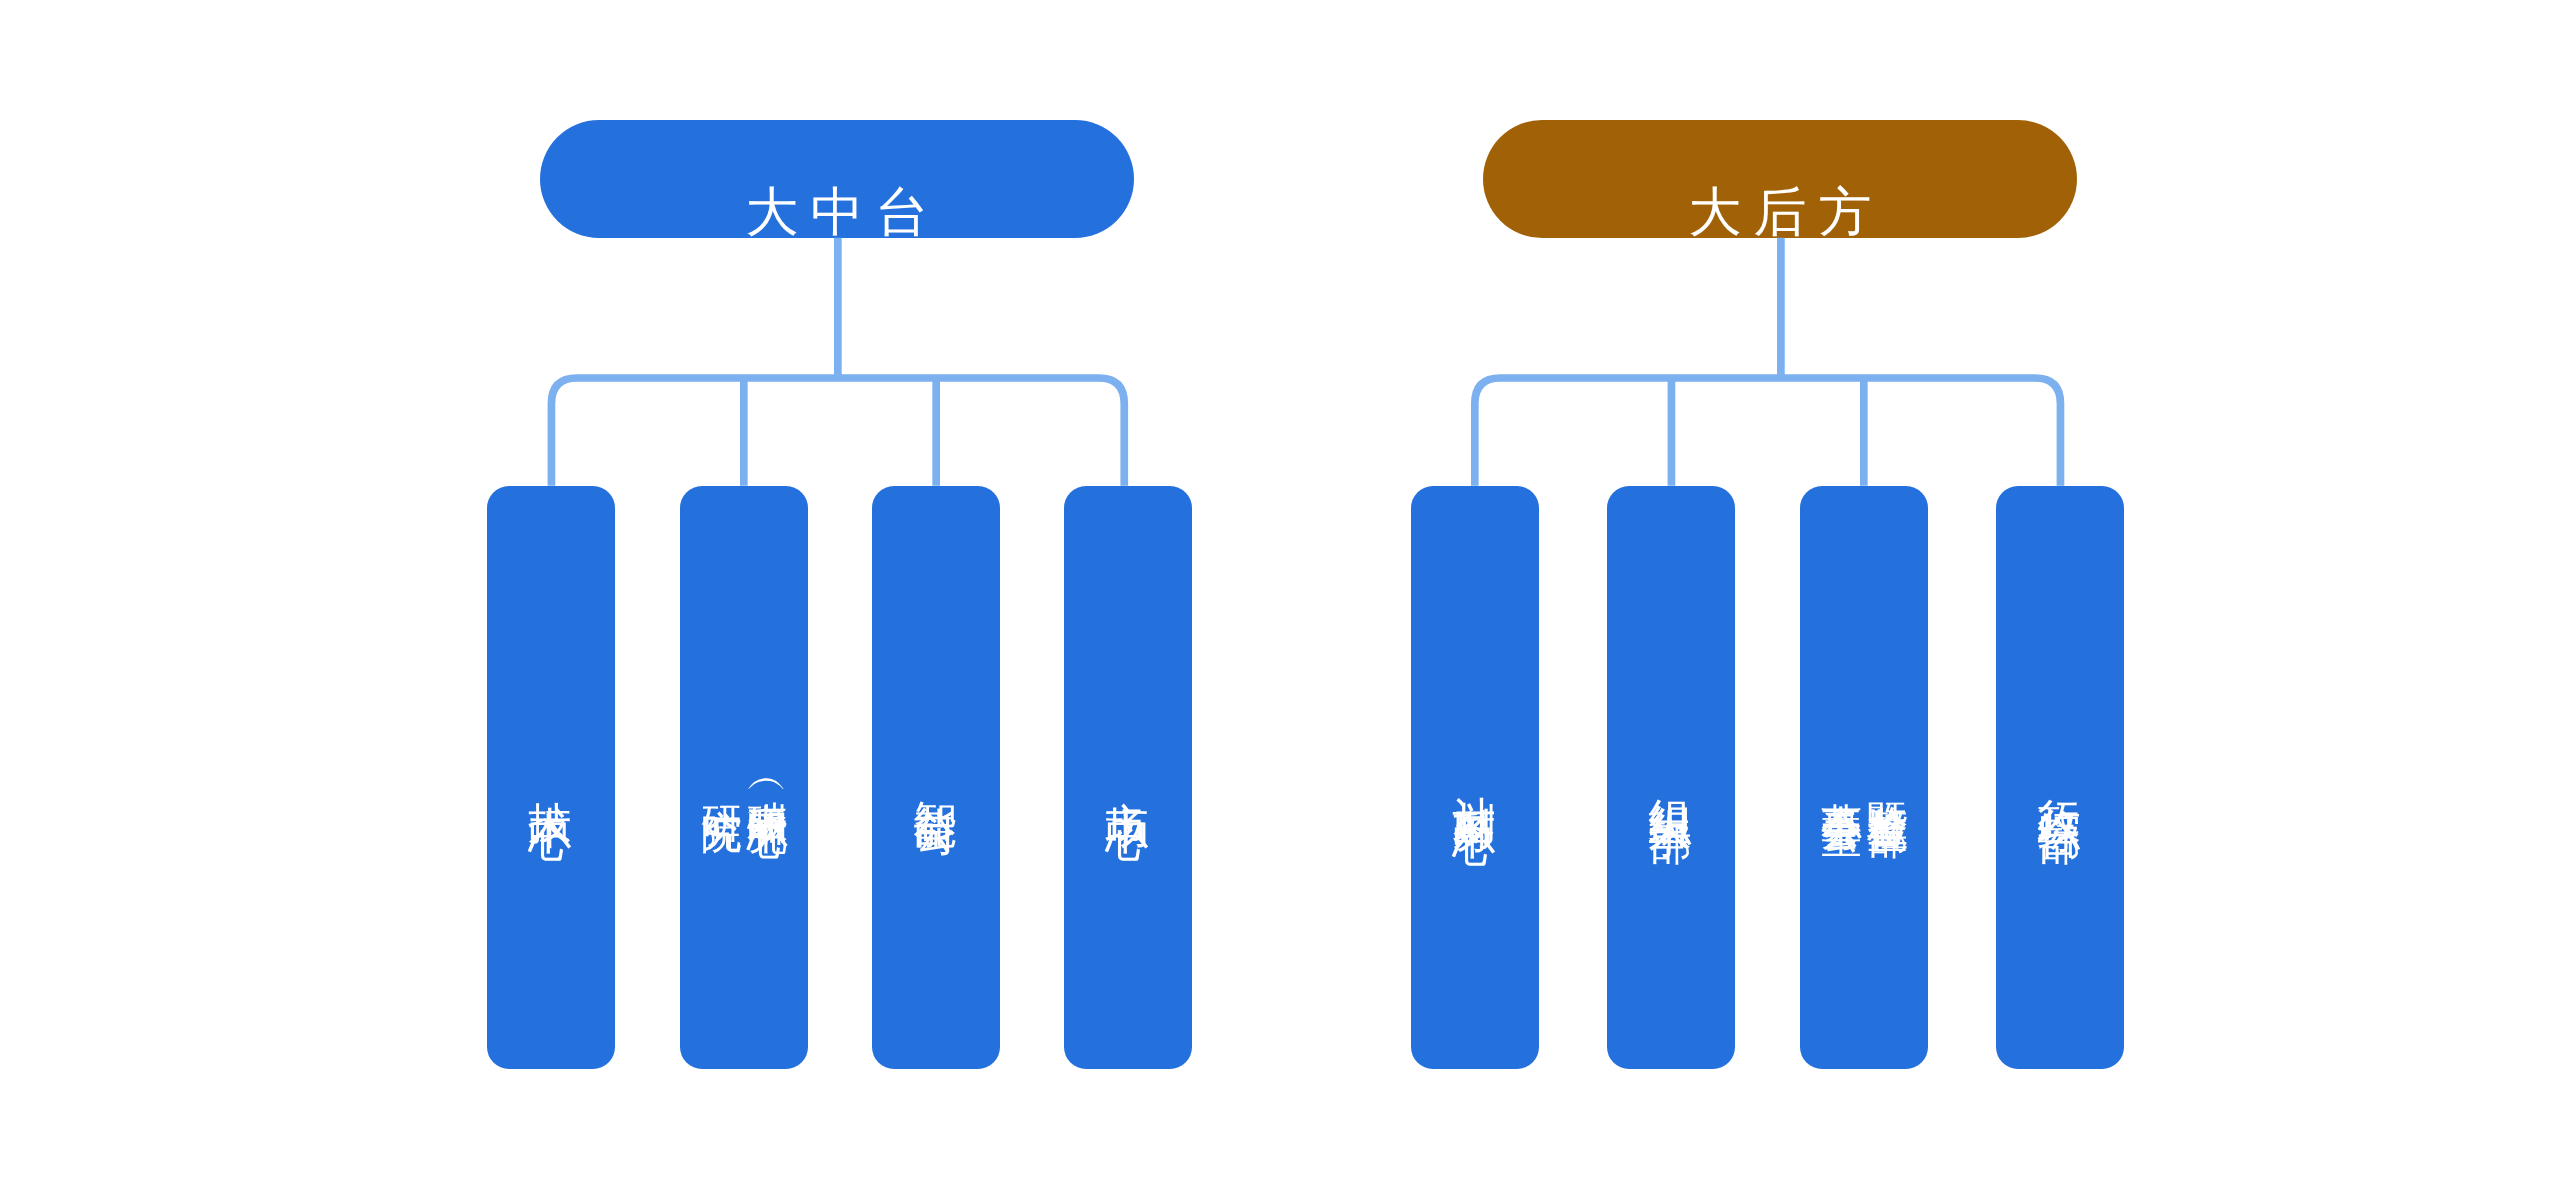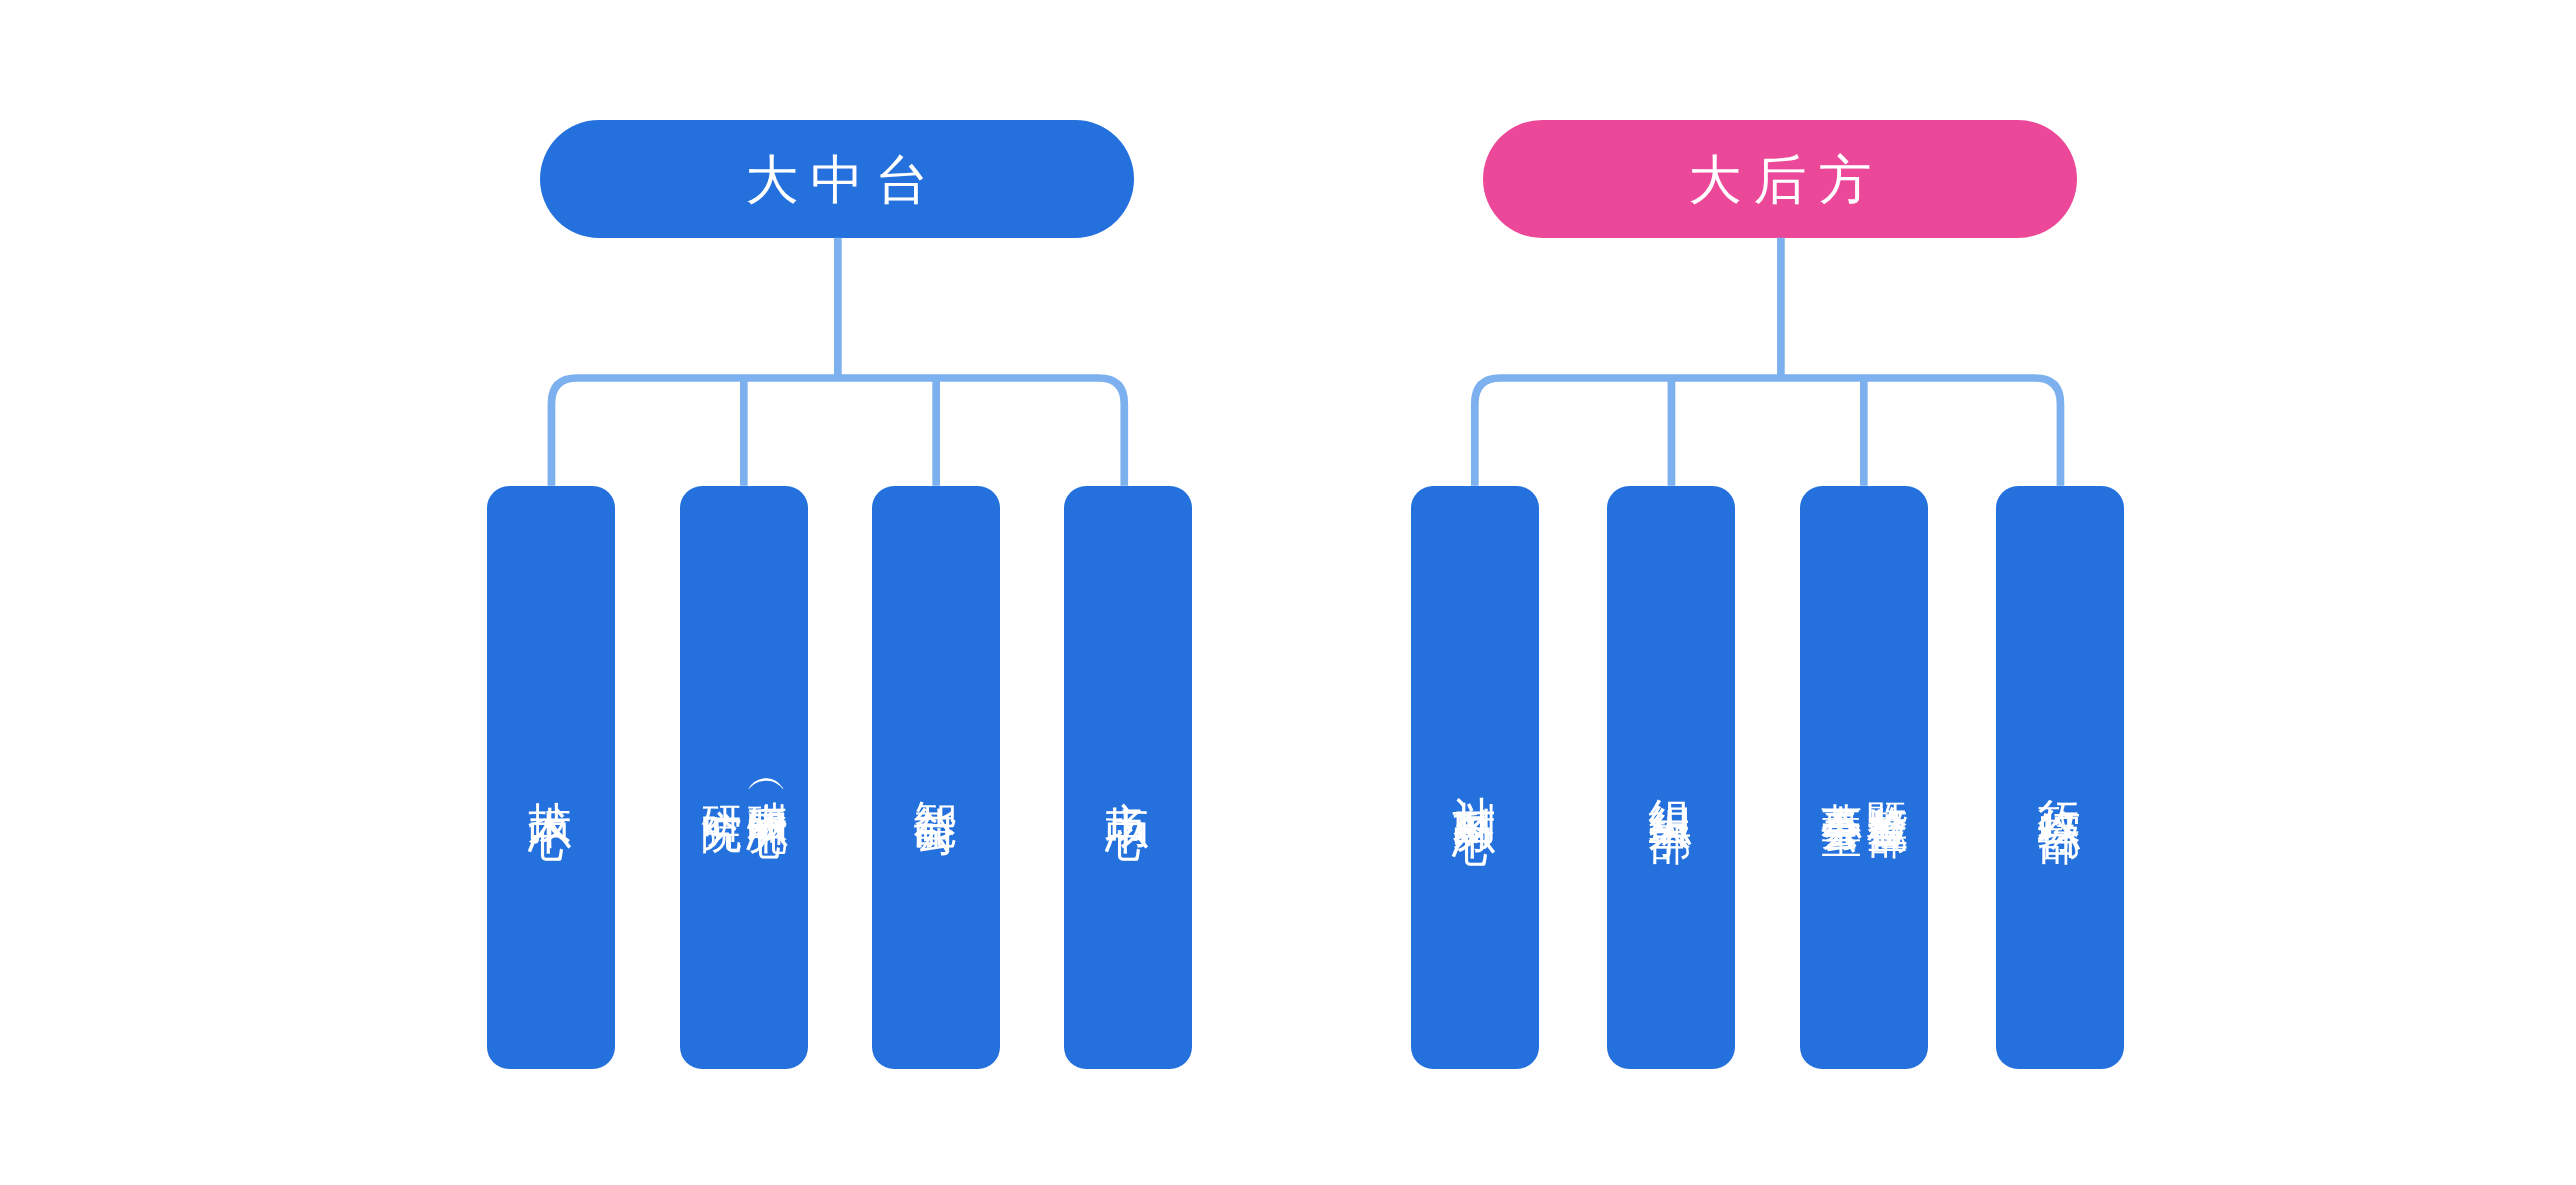--- a/index.html
+++ b/index.html
@@ -13,21 +13,21 @@
 
   .group{position:absolute;top:0;height:1186px;}
 
   
   .pill{
     position:absolute;
     top:120px;
     height:118px;
     border-radius:59px;
     background:var(--brand,#2470DC);
-    display:flex;align-items:center;justify-content:center;
+    display:flex;align-items:flex-end;justify-content:center;
   }
   .pill-label{
     color:#ffffff;
     font-size:53px;
     letter-spacing:12px;
     text-indent:12px;
     font-weight:400;
     line-height:1;
     white-space:nowrap;
   }
@@ -97,21 +97,21 @@
       <span class="vline">智能公司</span>
     </div>
 
     <div class="node" style="left: 1064px; background: rgb(36, 112, 220);">
       <span class="vline">市场中心</span>
     </div>
   </div>
 
   <div class="group" style="left:0;">
 
-    <div class="pill" style="left: 1483px; width: 594px; background: #ec4899;">
+    <div class="pill" style="left: 1483px; width: 594px; background: #a16207;">
       <span class="pill-label">大后方</span>
     </div>
 
     <svg class="connectors" width="2576" height="1186" aria-hidden="true" viewBox="0 0 3013 1387">
       <g fill="none" stroke="#7CB0EE" stroke-width="9" stroke-linecap="butt">
         <path d="M 2083 278 L 2083 442"></path>
         <path d="M 1725 568 L 1725 472 Q 1725 442 1755 442 L 2380 442 Q 2410 442 2410 472 L 2410 568"></path>
         <path d="M 1955 442 L 1955 568"></path>
         <path d="M 2180 442 L 2180 568"></path>
       </g>

